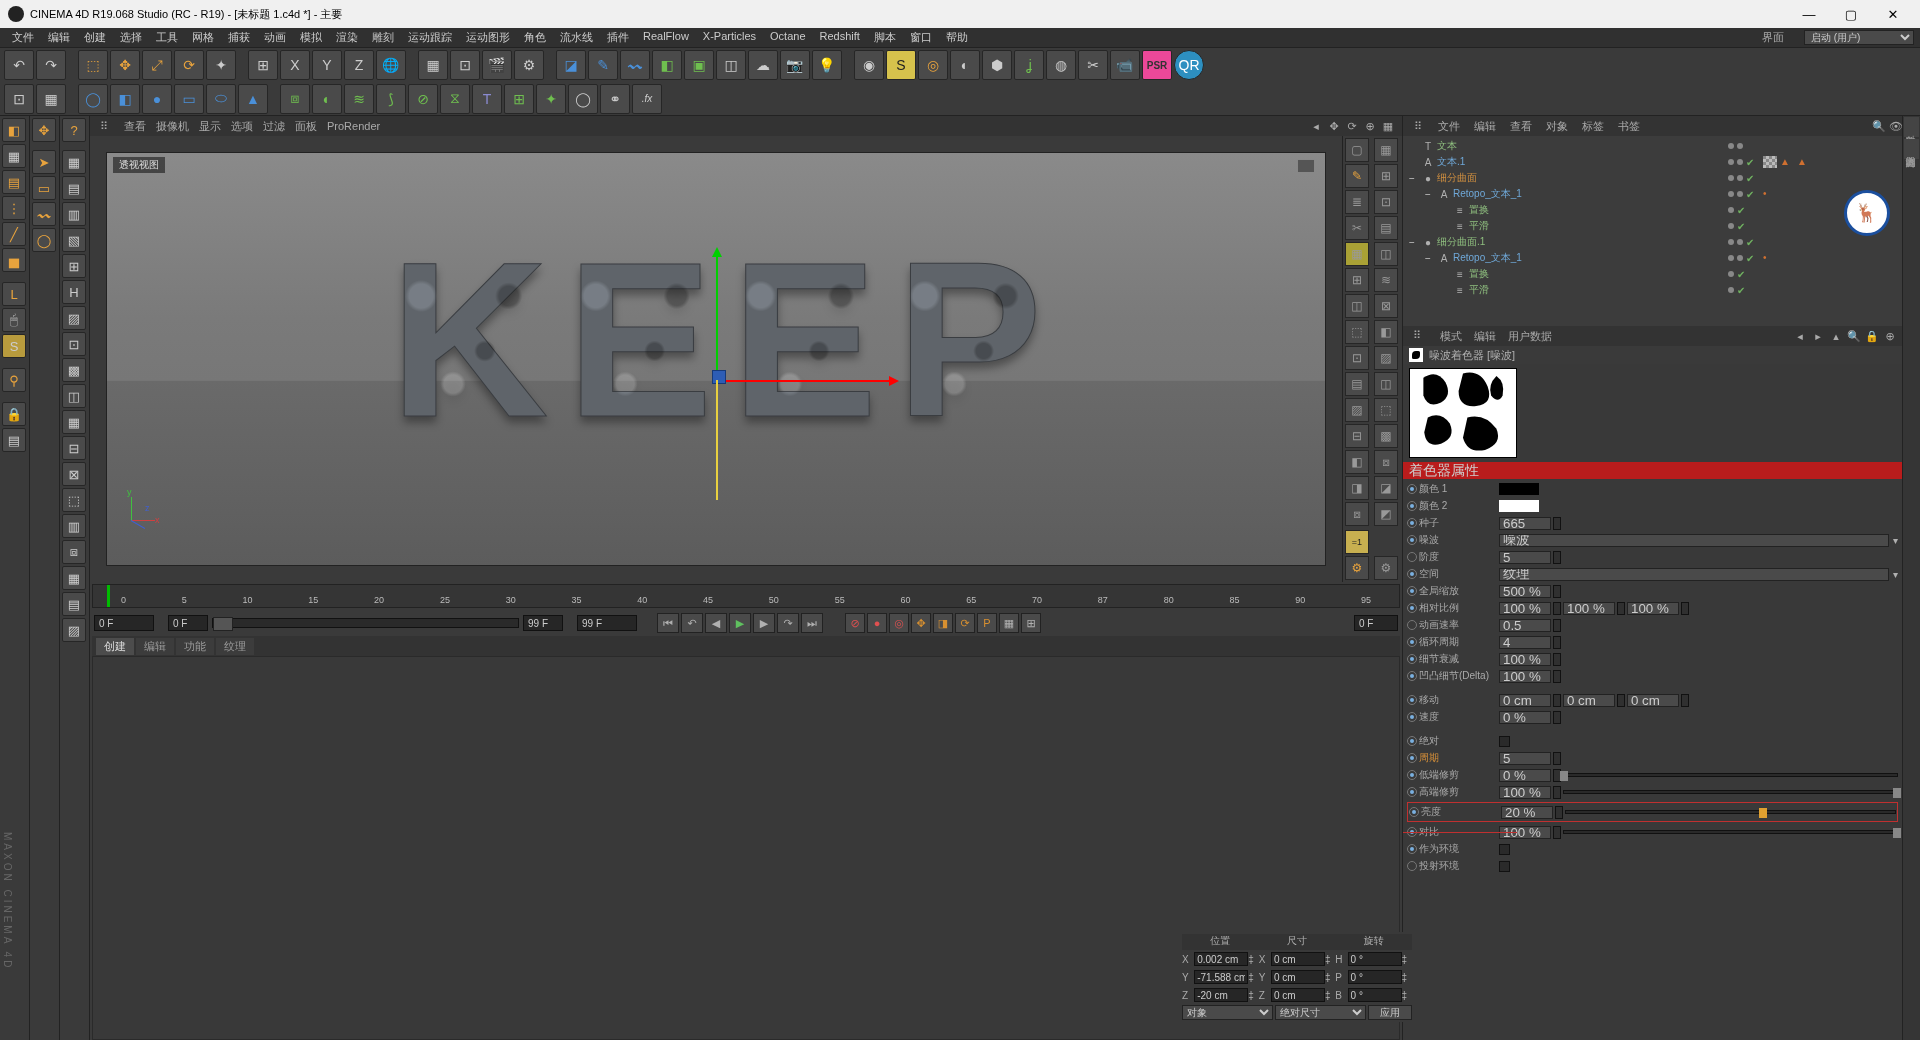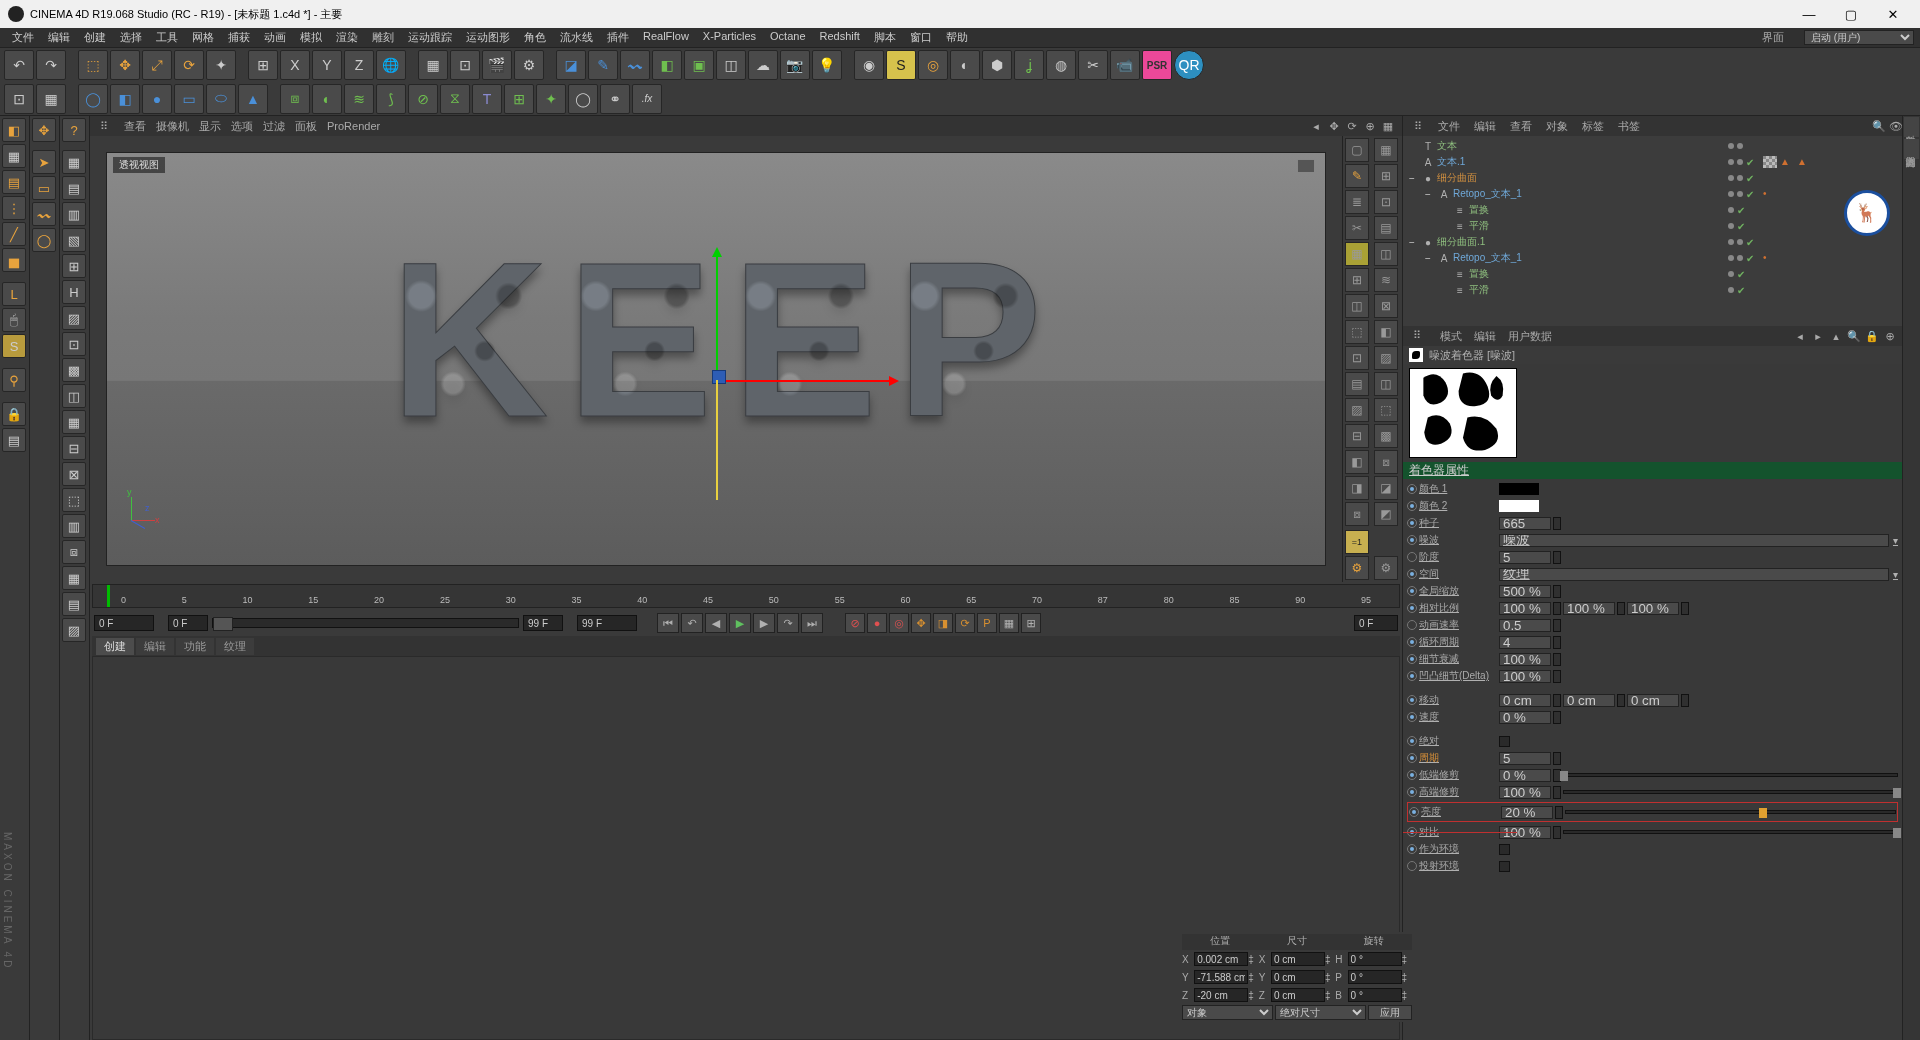--- a/index.html
+++ b/index.html
@@ -153,23 +153,23 @@
 .attr-title .sq{ width:14px; height:14px; background:#fff; display:flex; align-items:center; justify-content:center;}
 .attr-title .sq::before{content:""; width:8px; height:8px; background:#000; border-radius:50% 20% 50% 20%;}
 
 .attr-tabs{ display:flex; gap:0; padding:0 2px; height:17px;}
 .attr-tabs span{ padding:1px 10px; background:#4a4a4a; font-size:10px; color:#bbb; cursor:pointer; border:1px solid #262626;}
 .attr-tabs span.active{ background:#2d5db5; color:#fff;}
 
 .preview-box{ width:108px; height:90px; margin:4px 6px; background:#fff; border:1px solid #000; position:relative; overflow:hidden;}
 .preview-box svg{width:100%; height:100%;}
 
-.section-hdr{ background:#14532d; height:17px; display:flex; align-items:center; padding:0 6px; font-size:12px; color:#ccc;text-decoration:underline;}
+.section-hdr{ background:#b91c1c; height:17px; display:flex; align-items:center; padding:0 6px; font-size:14px; color:#ccc;}
 .props{ padding:2px 4px; display:flex; flex-direction:column; gap:1px; flex:1; overflow:auto;}
-.prop{ display:flex; align-items:center; height:16px; font-size:10px; gap:2px;text-decoration:underline;}
+.prop{ display:flex; align-items:center; height:16px; font-size:10px; gap:2px;}
 .prop .radio{ width:10px; height:10px; border:1px solid #777; border-radius:50%; display:flex; align-items:center; justify-content:center;}
 .prop .radio.on::after{content:""; width:4px; height:4px; background:#7ab0e0; border-radius:50%;}
 .prop .plabel{ width:78px; color:#aaa;}
 .prop .plabel.orange{ color:#d89038;}
 .prop .pval{ width:52px; height:13px; background:#4a4a4a; border:1px solid #222; color:#ccc; padding:0 3px;}
 .prop .pval.wide{ flex:1;}
 .prop .spin{ width:8px; height:13px; background:#303030; border:1px solid #111;}
 .prop .swatch{ width:40px; height:12px; display:flex;}
 .prop .swatch .c{flex:1;}
 .prop .slider{ flex:1; height:4px; background:#2a2a2a; border:1px solid #111; position:relative;}

